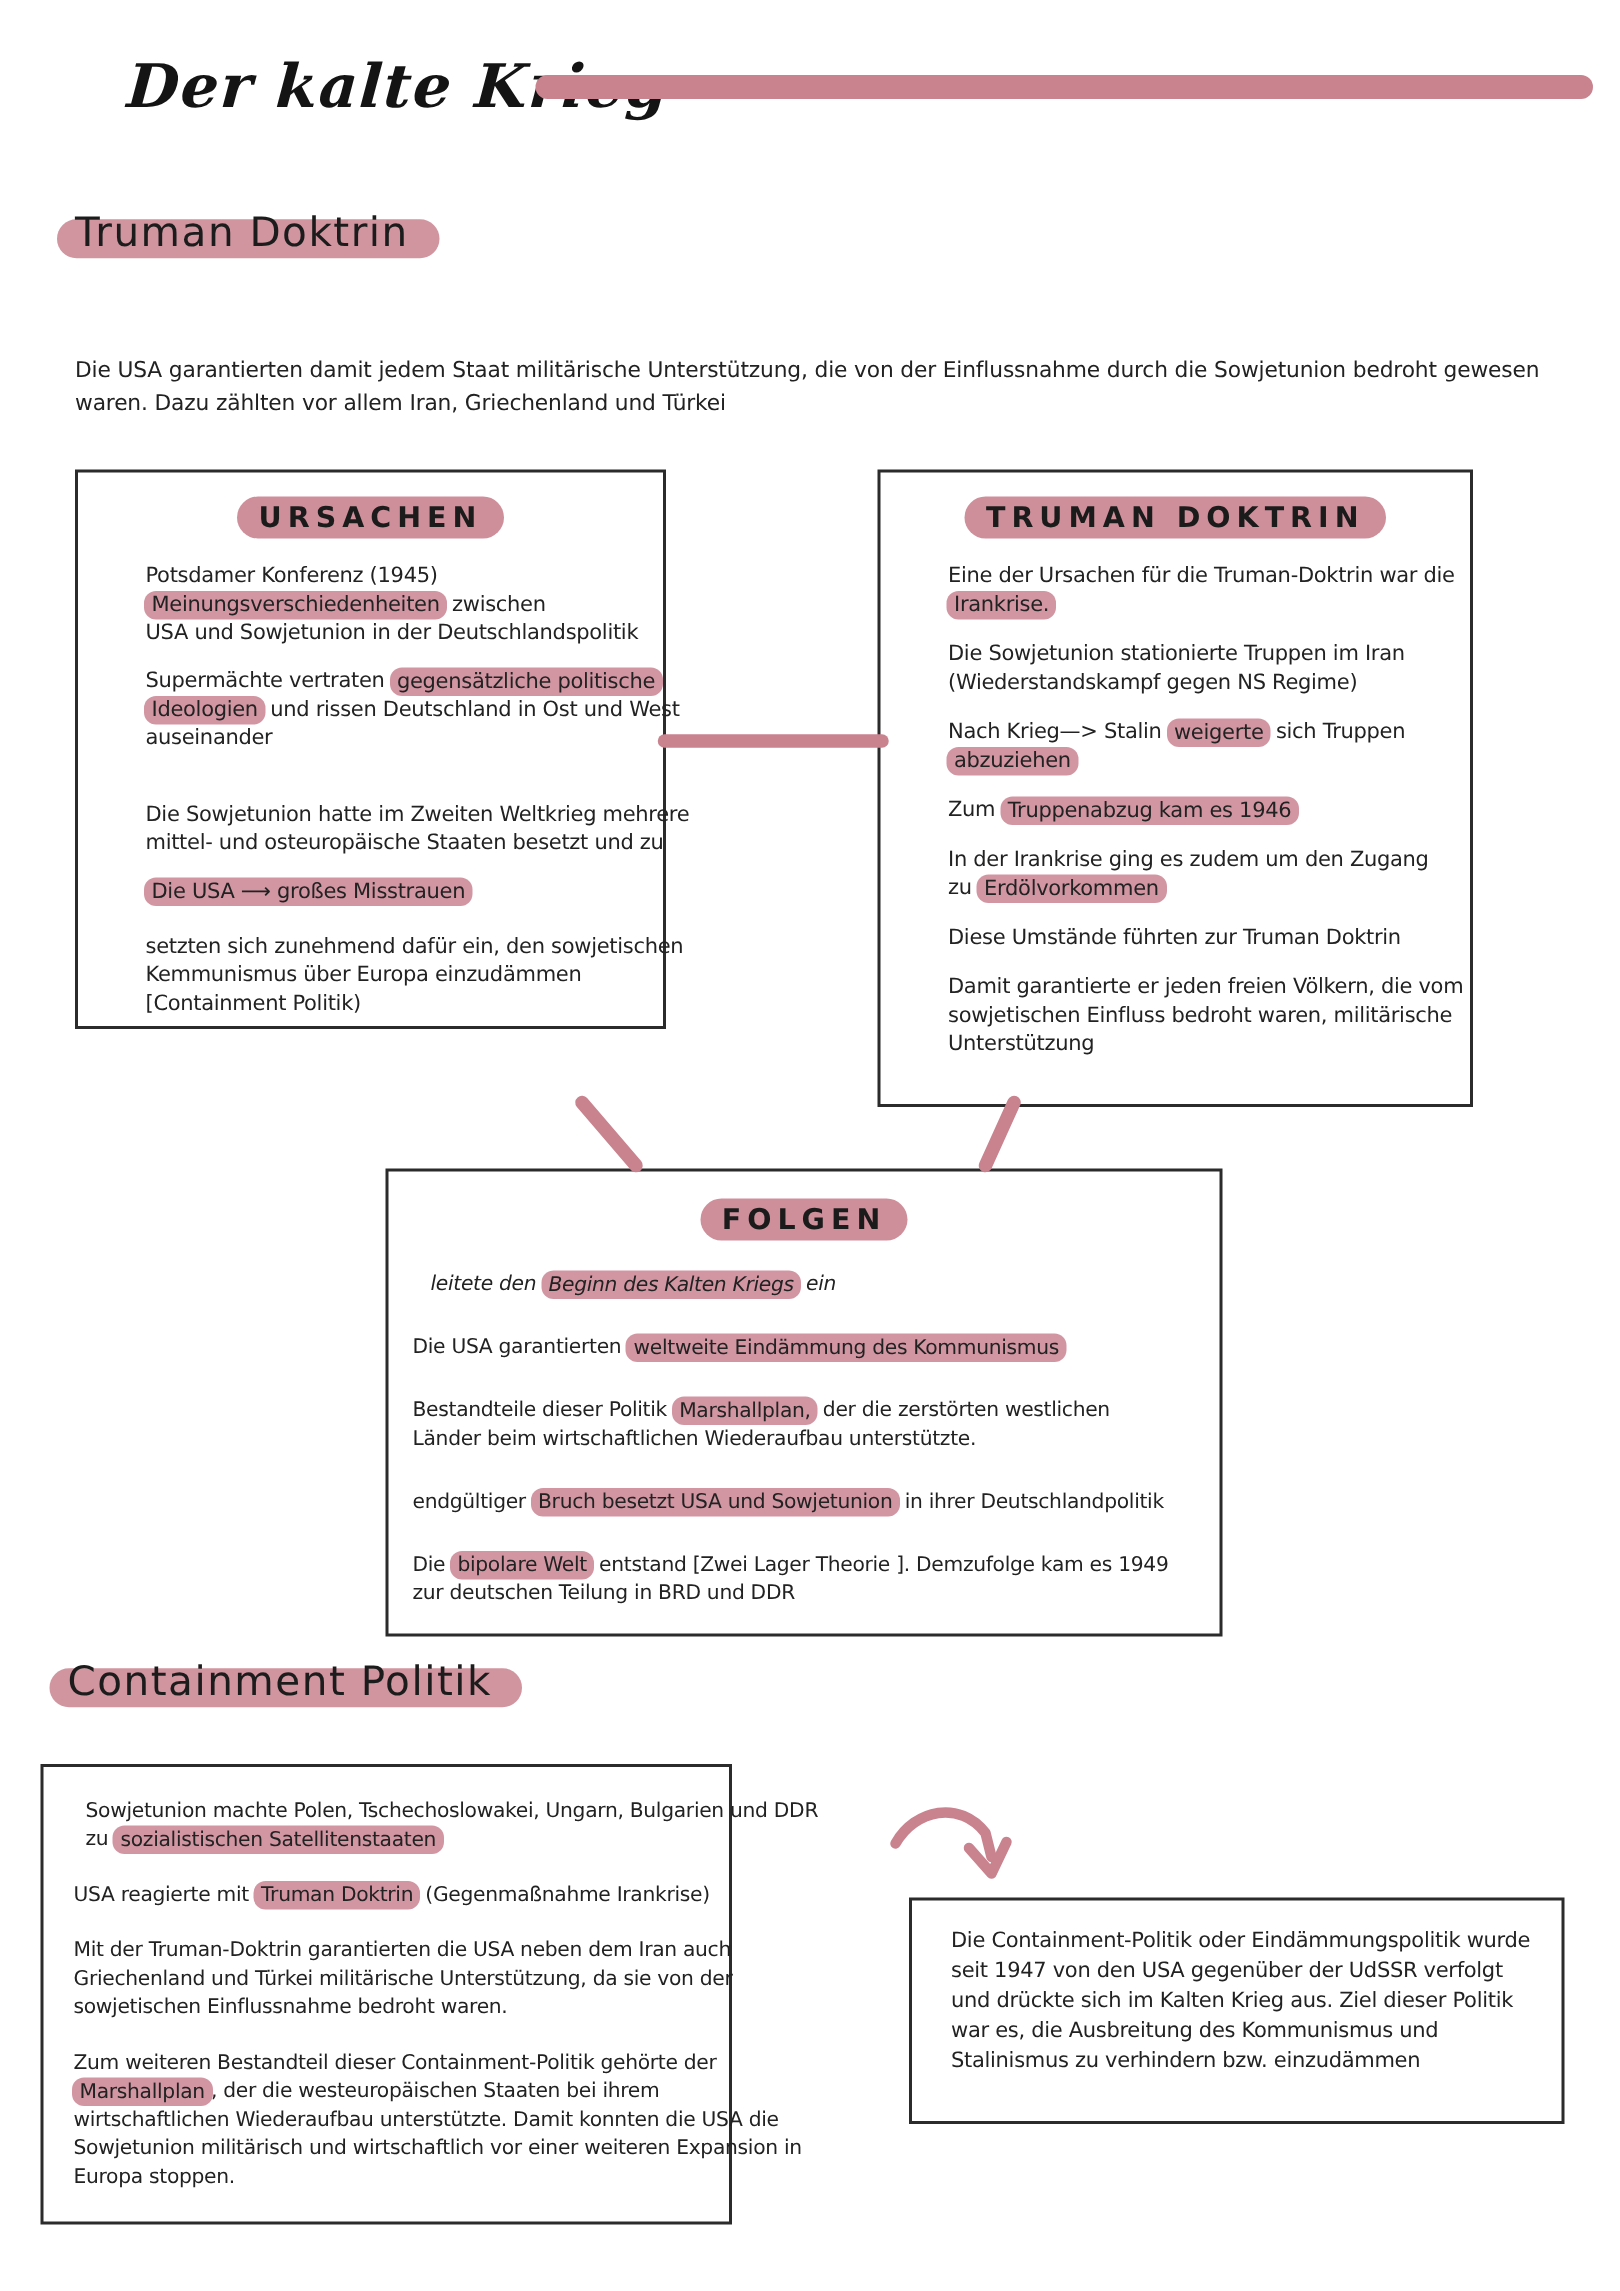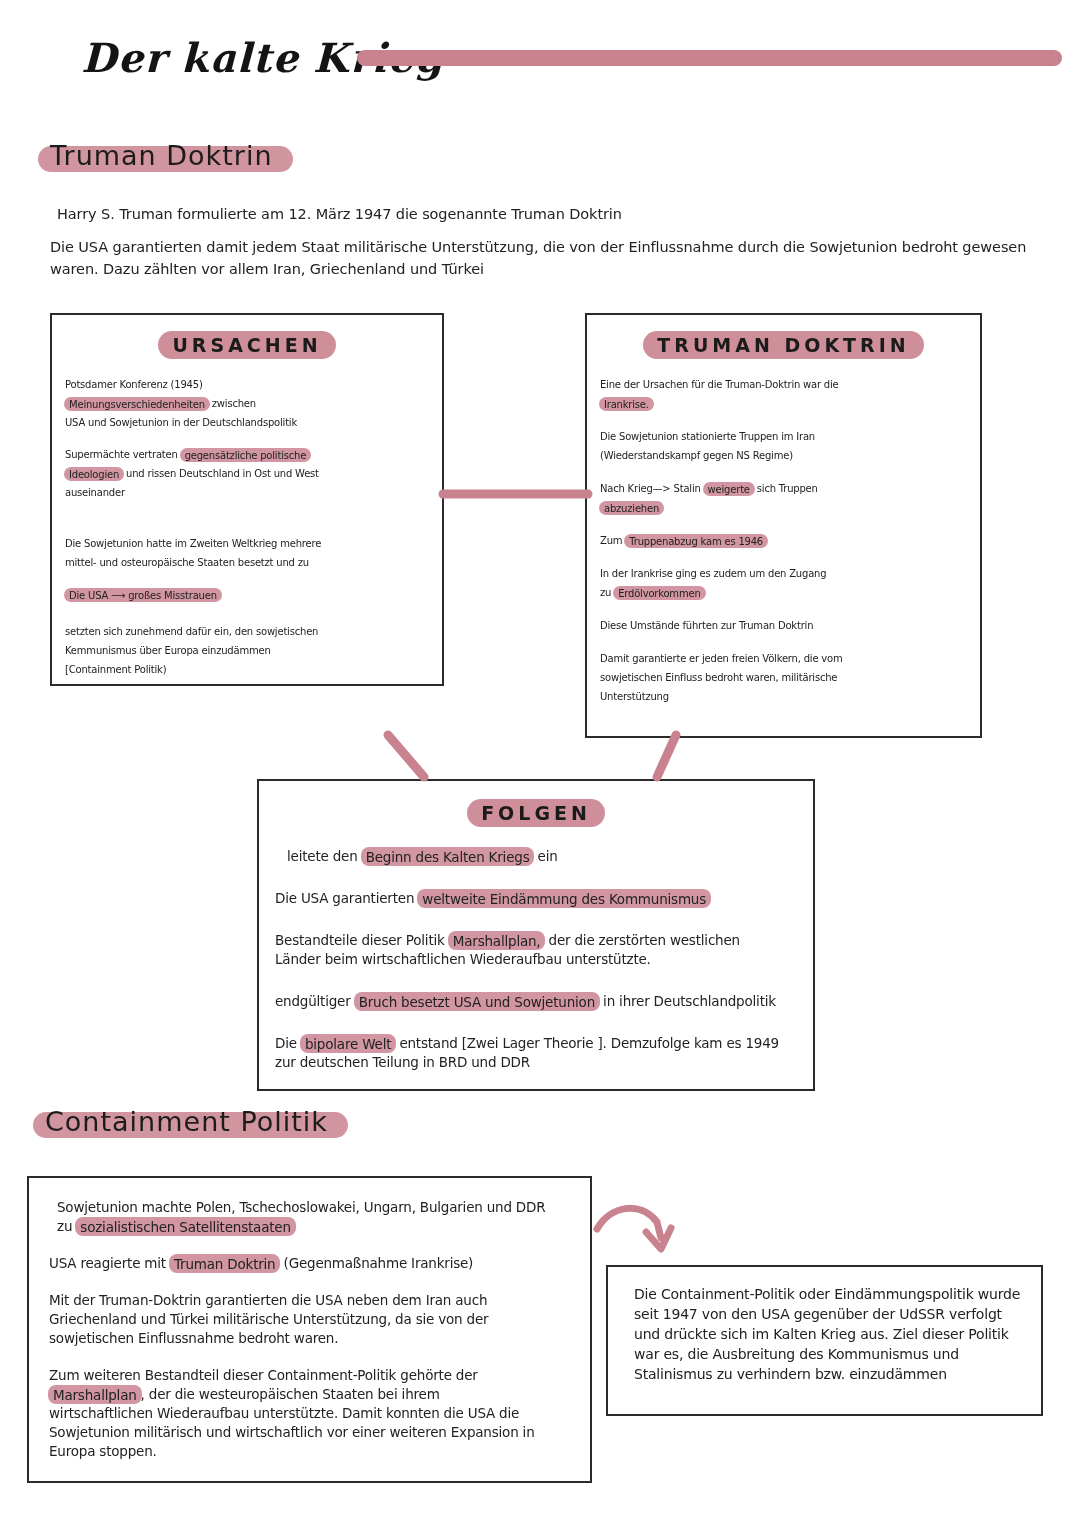--- a/index.html
+++ b/index.html
@@ -33,21 +33,21 @@
   .box-title{
     display:inline-block; background:rgba(199,127,141,.88); color:#1b1b1b;
     font-weight:bold; font-size:19px; letter-spacing:4px;
     padding:3px 14px; border-radius:15px;
   }
   .para{margin:0 0 13px 0;}
   .tline{line-height:19px; white-space:nowrap;}
   .hl{
     background:rgba(199,127,141,.82); border-radius:8px; padding:1.5px 5px; margin:0 -1px;
   }
-  .b-ursachen .pad, .b-truman .pad{padding:0 12px 0 13px; font-size:10px; letter-spacing:-0.2px;}
+  .b-ursachen .pad, .b-truman .pad{padding:0 12px 0 13px; font-size:14px; letter-spacing:-0.2px;margin-left:32px;}
   .b-truman .para{margin-bottom:14px;}
   .b-folgen .pad{padding:0 14px 0 16px; font-size:13.5px; letter-spacing:-0.2px;}
   .b-folgen .para{margin-bottom:23px;}
   .b-cleft .pad{padding:20px 12px 0 20px; font-size:13.5px; letter-spacing:-0.2px;}
   .b-cleft .para{margin-bottom:18px;}
   .b-cright .pad{padding:17px 12px 0 26px; font-size:14px; letter-spacing:-0.2px;}
   .b-cright .tline{line-height:20px;}
   .mb-lg{margin-bottom:32px !important;}
   .mb-md{margin-bottom:18px !important;}
   svg.overlay{position:absolute; left:0; top:0; pointer-events:none;}
@@ -60,23 +60,20 @@
   <div class="abs page-title" style="left:85px; top:34px;">Der kalte Krieg</div>
   <div class="abs top-bar" style="left:357px; top:50px; width:705px;"></div>
 
   <div class="abs" style="left:50px; top:140px;">
     <div class="sec-heading">
       <span class="bg"></span>
       <span class="txt">Truman Doktrin</span>
     </div>
   </div>
 
-  <div class="abs intro" style="left:57px; top:203px;">
-      <div class="tline"><span>Harry S. Truman formulierte am 12. März 1947 die sogenannte Truman Doktrin</span></div>
-    </div>
   <div class="abs intro" style="left:50px; top:236px;">
       <div class="tline"><span>Die USA garantierten damit jedem Staat militärische Unterstützung, die von der Einflussnahme durch die Sowjetunion bedroht gewesen</span></div>
       <div class="tline"><span>waren. Dazu zählten vor allem Iran, Griechenland und Türkei</span></div>
     </div>
 
   <div class="note-box b-ursachen" style="left:50px; top:313px; width:394px; height:373px;">
     <div class="box-title-wrap">
       <span class="box-title">URSACHEN</span>
     </div>
     <div class="pad">
@@ -138,21 +135,21 @@
           <div class="tline"><span>Unterstützung</span></div>
         </div>
     </div>
   </div>
 
   <div class="note-box b-folgen" style="left:257px; top:779px; width:558px; height:312px;">
     <div class="box-title-wrap" style="margin-top:18px; margin-bottom:20px;">
       <span class="box-title">FOLGEN</span>
     </div>
     <div class="pad">
-      <div class="para" style="padding-left:12px;">
+      <div class="para" style="padding-left:12px;font-style:italic;">
           <div class="tline"><span>leitete den </span><span class="hl">Beginn des Kalten Kriegs</span><span> ein</span></div>
         </div>
       <div class="para">
           <div class="tline"><span>Die USA garantierten </span><span class="hl">weltweite Eindämmung des Kommunismus</span></div>
         </div>
       <div class="para">
           <div class="tline"><span>Bestandteile dieser Politik </span><span class="hl">Marshallplan,</span><span> der die zerstörten westlichen</span></div>
           <div class="tline"><span>Länder beim wirtschaftlichen Wiederaufbau unterstützte.</span></div>
         </div>
       <div class="para">
@@ -165,21 +162,21 @@
     </div>
   </div>
 
   <div class="abs" style="left:45px; top:1106px;">
     <div class="sec-heading">
       <span class="bg"></span>
       <span class="txt">Containment Politik</span>
     </div>
   </div>
 
-  <div class="note-box b-cleft" style="left:27px; top:1176px; width:565px; height:307px;">
+  <div class="note-box b-cleft" style="left:27px; top:1176px; width:461px; height:307px;">
     <div class="pad">
       <div class="para" style="padding-left:8px;">
           <div class="tline"><span>Sowjetunion machte Polen, Tschechoslowakei, Ungarn, Bulgarien und DDR</span></div>
           <div class="tline"><span>zu </span><span class="hl">sozialistischen Satellitenstaaten</span></div>
         </div>
       <div class="para">
           <div class="tline"><span>USA reagierte mit </span><span class="hl">Truman Doktrin</span><span> (Gegenmaßnahme Irankrise)</span></div>
         </div>
       <div class="para">
           <div class="tline"><span>Mit der Truman-Doktrin garantierten die USA neben dem Iran auch</span></div>

